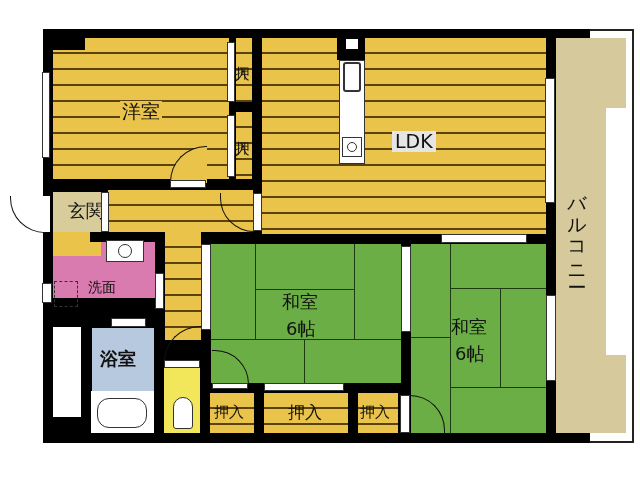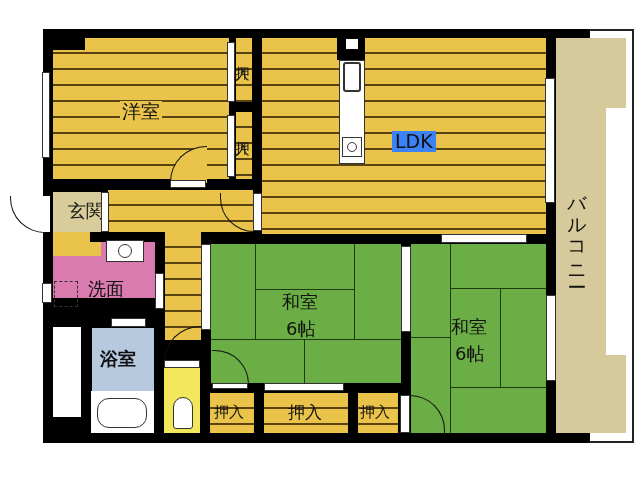--- a/index.html
+++ b/index.html
@@ -41,42 +41,42 @@
 <div class="abs white" style="left:170px;top:180px;width:36px;height:8px;border:1px solid #333;"></div>
 
 <div class="abs wood" style="left:262px;top:38px;width:284px;height:196px;"></div>
 <div class="abs wall" style="left:337px;top:38px;width:28px;height:22px;"></div>
 <div class="abs white" style="left:346px;top:39px;width:12px;height:10px;"></div>
 <div class="abs white" style="left:339px;top:60px;width:26px;height:104px;border:1px solid #333;"></div>
 <div class="abs white" style="left:343px;top:62px;width:18px;height:30px;border:2px solid #333;border-radius:3px;"></div>
 <div class="abs" style="left:342px;top:137px;width:20px;height:20px;border:1px solid #333;background:#fff;">
   <div class="abs" style="left:4px;top:4px;width:10px;height:10px;border:1.5px solid #333;border-radius:50%;"></div>
 </div>
-<div class="lbl" style="left:392px;top:131px;font-size:19px;background:#3b82f6;padding:1px 3px;">LDK</div>
+<div class="lbl" style="left:392px;top:131px;font-size:19px;background:#e5e5e5;padding:1px 3px;">LDK</div>
 <div class="abs window" style="left:545px;top:78px;width:10px;height:125px;"></div>
 
 <div class="abs wood" style="left:108px;top:190px;width:145px;height:42px;"></div>
 <div class="abs wood" style="left:165px;top:232px;width:36px;height:108px;"></div>
 <div class="abs white" style="left:253px;top:193px;width:9px;height:38px;border:1px solid #333;"></div>
 <div class="door-arc" style="left:220px;top:193px;width:33px;height:38px;border-radius:0 0 0 38px;border-top:none;border-right:none;"></div>
 
 <div class="abs genkan" style="left:53px;top:192px;width:48px;height:40px;"></div>
 <div class="lbl" style="left:40px;top:202px;font-size:18px;padding-left:28px;">玄関</div>
 <div class="abs white" style="left:101px;top:192px;width:8px;height:40px;border:1px solid #333;"></div>
 <div class="door-arc" style="left:10px;top:196px;width:34px;height:36px;border-radius:0 0 0 36px;border-top:none;border-right:none;"></div>
 <div class="abs white" style="left:42px;top:196px;width:8px;height:36px;"></div>
 <div class="abs wood" style="left:53px;top:232px;width:37px;height:22px;"></div>
 
 <div class="abs pink" style="left:53px;top:242px;width:102px;height:56px;"></div>
 <div class="abs wall" style="left:53px;top:242px;width:48px;height:14px;background:#E9C34A;"></div>
 <div class="abs white" style="left:106px;top:240px;width:38px;height:22px;border:1px solid #333;">
   <div class="abs" style="left:11px;top:3px;width:14px;height:14px;border:1.5px solid #333;border-radius:50%;"></div>
 </div>
 <div class="abs" style="left:54px;top:281px;width:24px;height:26px;border:1px dashed #333;"></div>
-<div class="lbl" style="left:88px;top:280px;font-size:18px;text-align:center;">洗面</div>
+<div class="lbl" style="left:88px;top:280px;font-size:14px;text-align:center;">洗面</div>
 <div class="abs white" style="left:155px;top:273px;width:9px;height:36px;border:1px solid #333;"></div>
 <div class="abs window" style="left:42px;top:283px;width:10px;height:20px;"></div>
 
 <div class="abs blue" style="left:92px;top:328px;width:62px;height:63px;"></div>
 <div class="abs white" style="left:111px;top:318px;width:35px;height:9px;border:1px solid #333;"></div>
 <div class="lbl" style="left:100px;top:350px;font-size:18px;font-weight:bold;">浴室</div>
 <div class="abs white" style="left:91px;top:391px;width:63px;height:42px;"></div>
 <div class="abs" style="left:97px;top:398px;width:50px;height:30px;border:1.5px solid #333;border-radius:12px;background:#fff;"></div>
 
 <div class="abs white" style="left:53px;top:327px;width:28px;height:90px;"></div>

